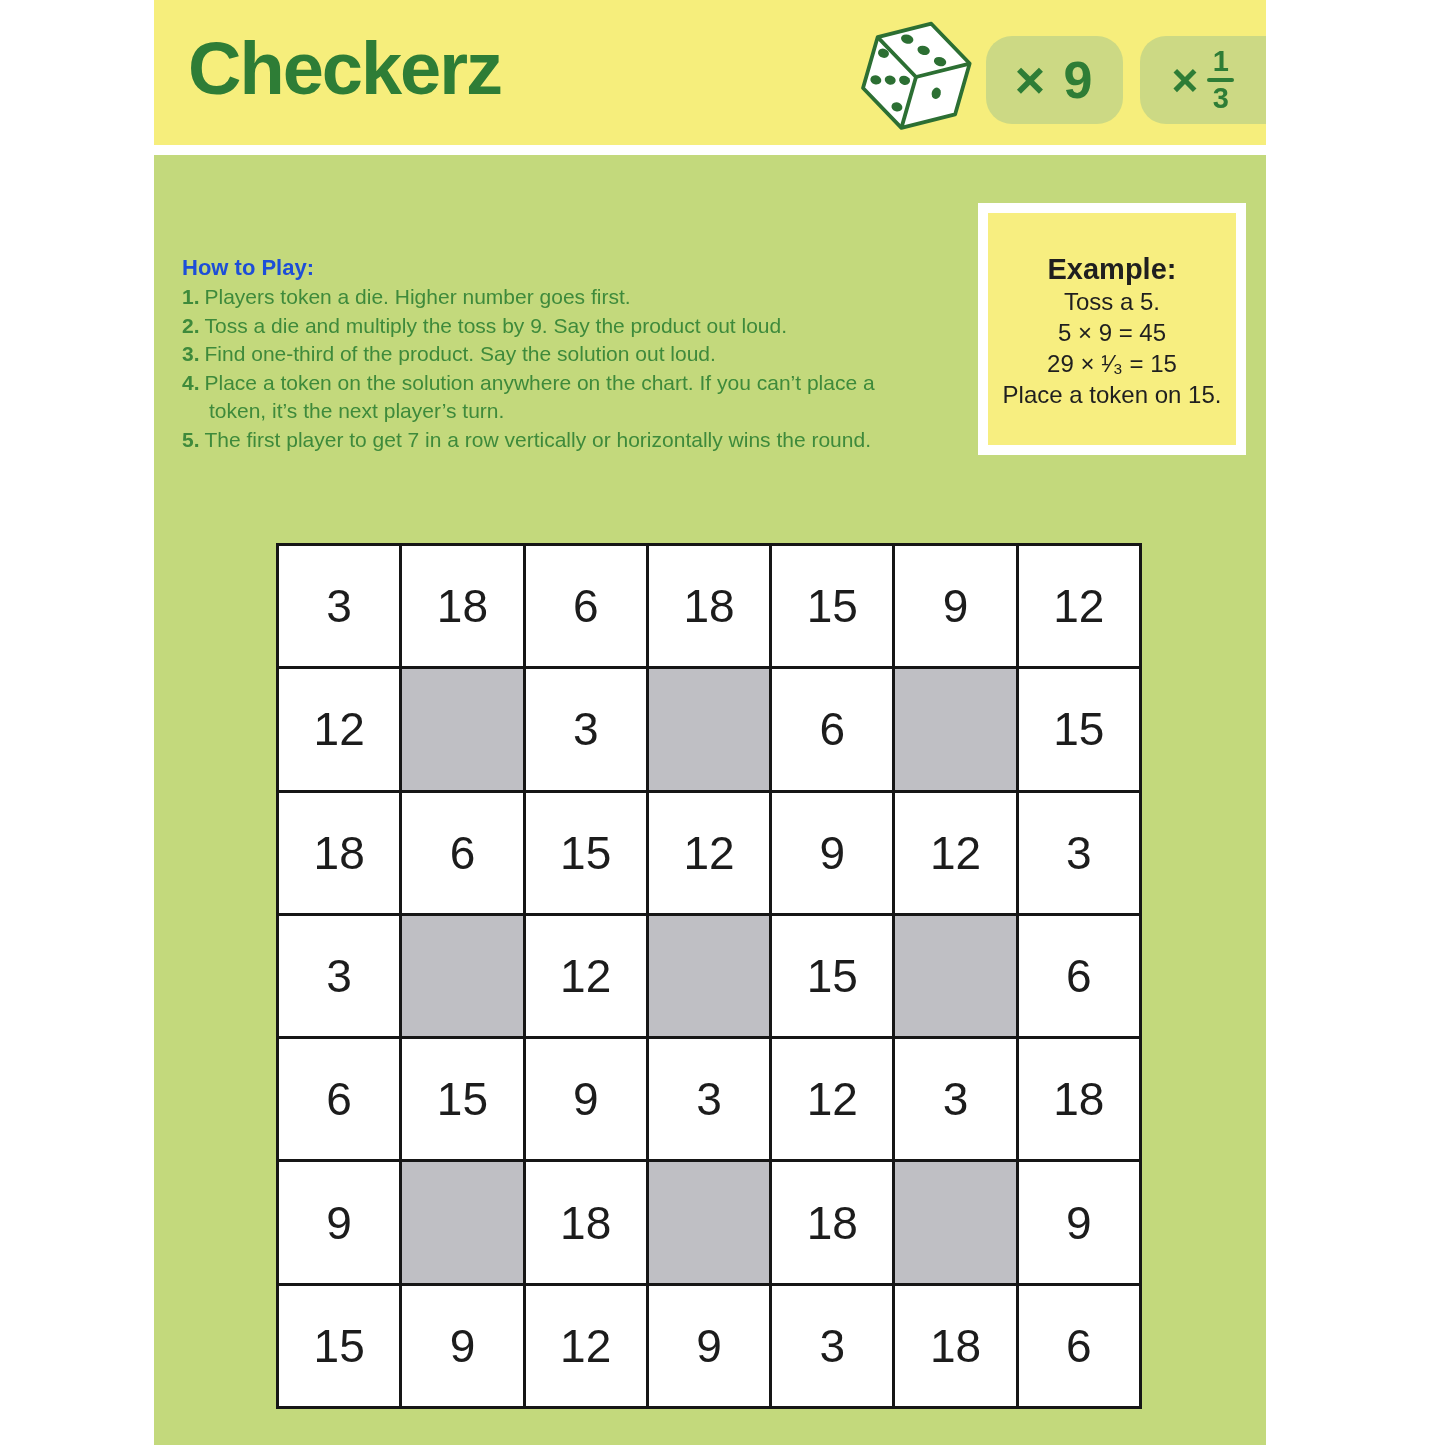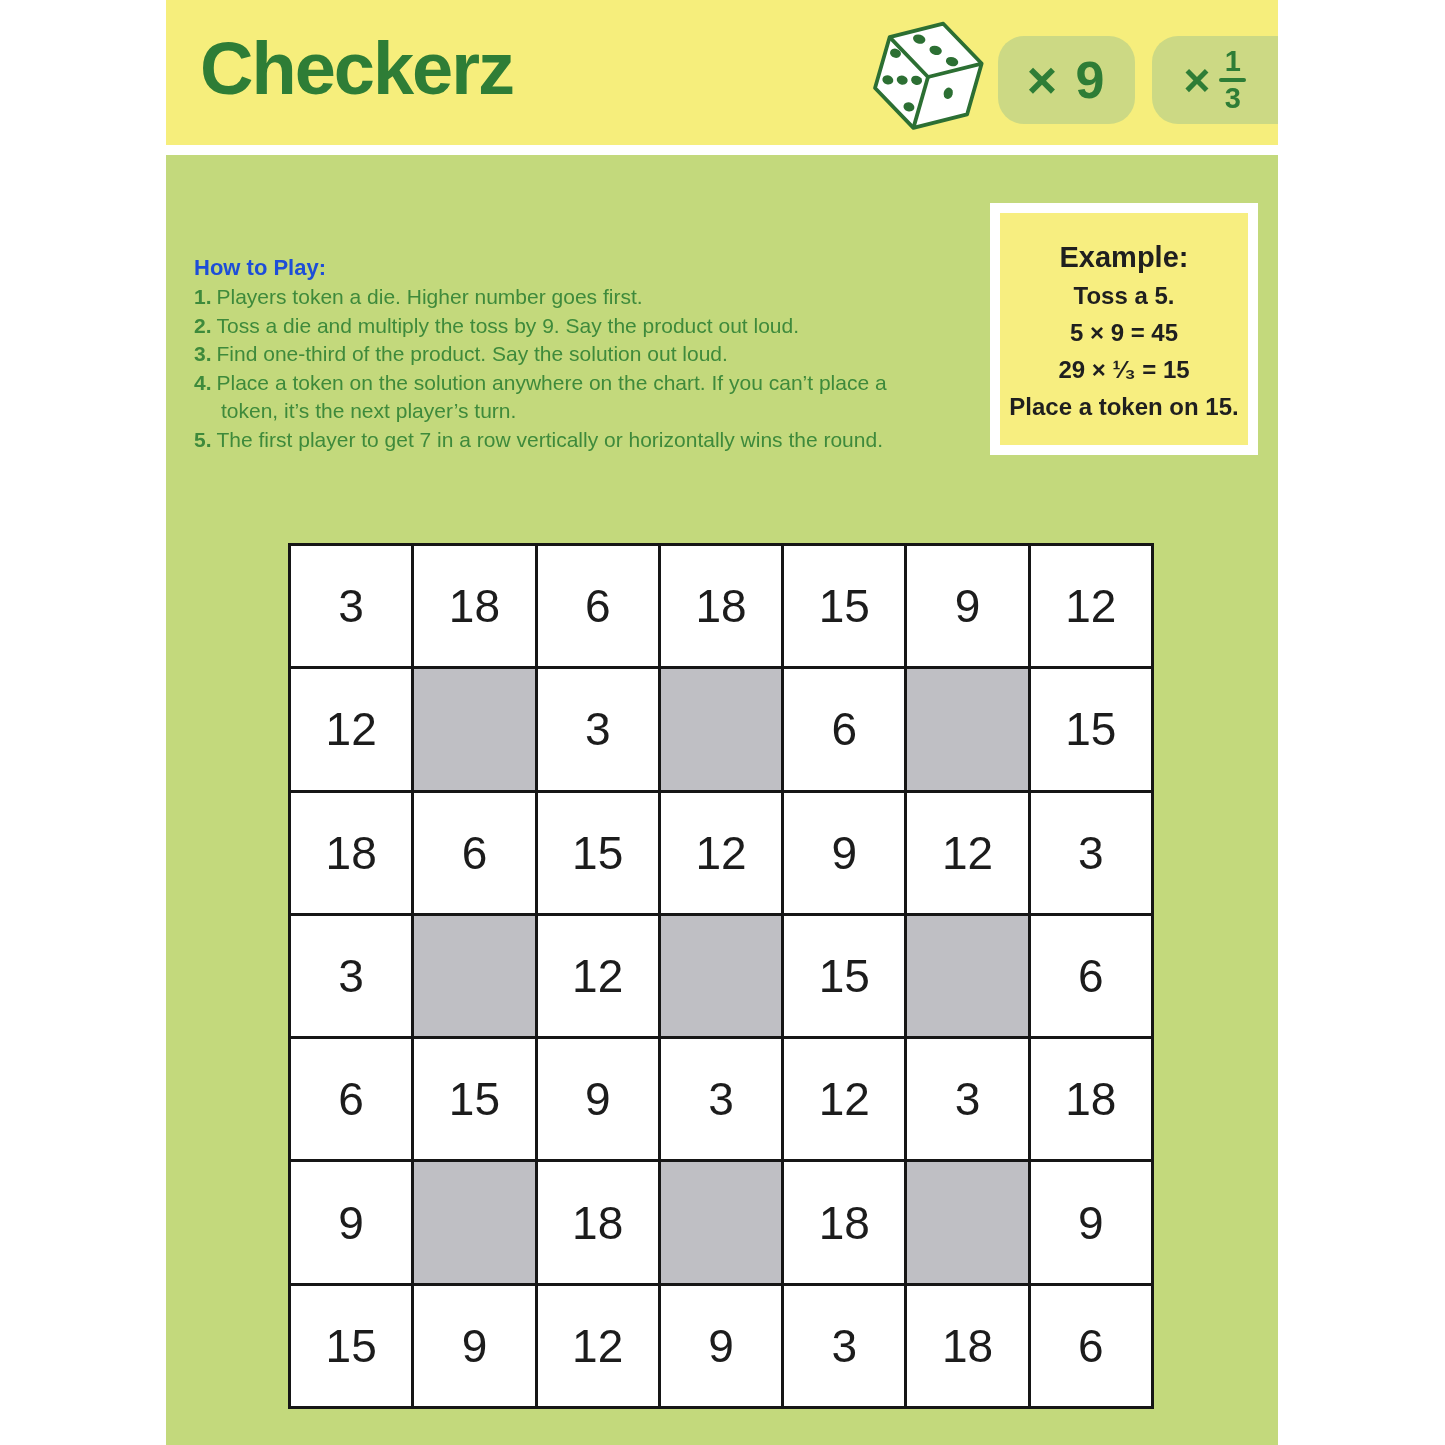--- a/index.html
+++ b/index.html
@@ -1,20 +1,20 @@
 <!DOCTYPE html>
 <html><head>
 <meta charset="utf-8">
 <style>
   * { margin:0; padding:0; box-sizing:border-box; }
   html,body { background:#ffffff; }
   body { font-family:"Liberation Sans","DejaVu Sans",sans-serif; }
 
   .canvas { position:relative; width:1445px; height:1445px; background:#ffffff; overflow:hidden; }
-  .page { position:absolute; left:166px; top:0; width:1112px; height:1445px; }
+  .page { position:absolute; left:154px; top:0; width:1112px; height:1445px; }
 
   
   .header { position:absolute; left:0; top:0; width:1112px; height:145px; background:#f6ee7c; }
   .title { position:absolute; left:34px; top:26px; font-size:74px; font-weight:bold;
            color:#2e7d36; letter-spacing:-2px; }
   .dice { position:absolute; left:698px; top:14px; width:128px; height:126px; }
 
   .badge { position:absolute; top:36px; height:88px; background:#ccd984;
            display:flex; align-items:center; justify-content:center;
            color:#2e7d36; font-weight:bold; }
@@ -36,21 +36,21 @@
            line-height:28.5px; color:#3e8a3b; }
   .step { padding-left:27px; text-indent:-27px; }
   .step .n { font-weight:bold; margin-right:5px; }
 
   
   .example { position:absolute; left:824px; top:48px; width:268px; height:252px;
              background:#f7ee80; border:10px solid #ffffff;
              display:flex; flex-direction:column; align-items:center; justify-content:center;
              color:#1f1f1f; text-align:center; padding-top:4px; }
   .ex-heading { font-size:29px; font-weight:bold; line-height:34px; }
-  .ex-line { font-size:24px; line-height:31px; font-weight:bold;margin-top:6px; }
+  .ex-line { font-size:24px; line-height:31px; font-weight:normal; }
 
   
   .grid { position:absolute; left:122px; top:388px; width:866px; height:866px;
           background:#161616; display:grid;
           grid-template-columns:repeat(7,1fr); grid-template-rows:repeat(7,1fr);
           gap:3px; padding:3px; }
   .cell { background:#ffffff; display:flex; align-items:center; justify-content:center;
           font-size:46px; color:#1c1c1c; }
   .cell.gray { background:#bfbfc4; }
 </style>

